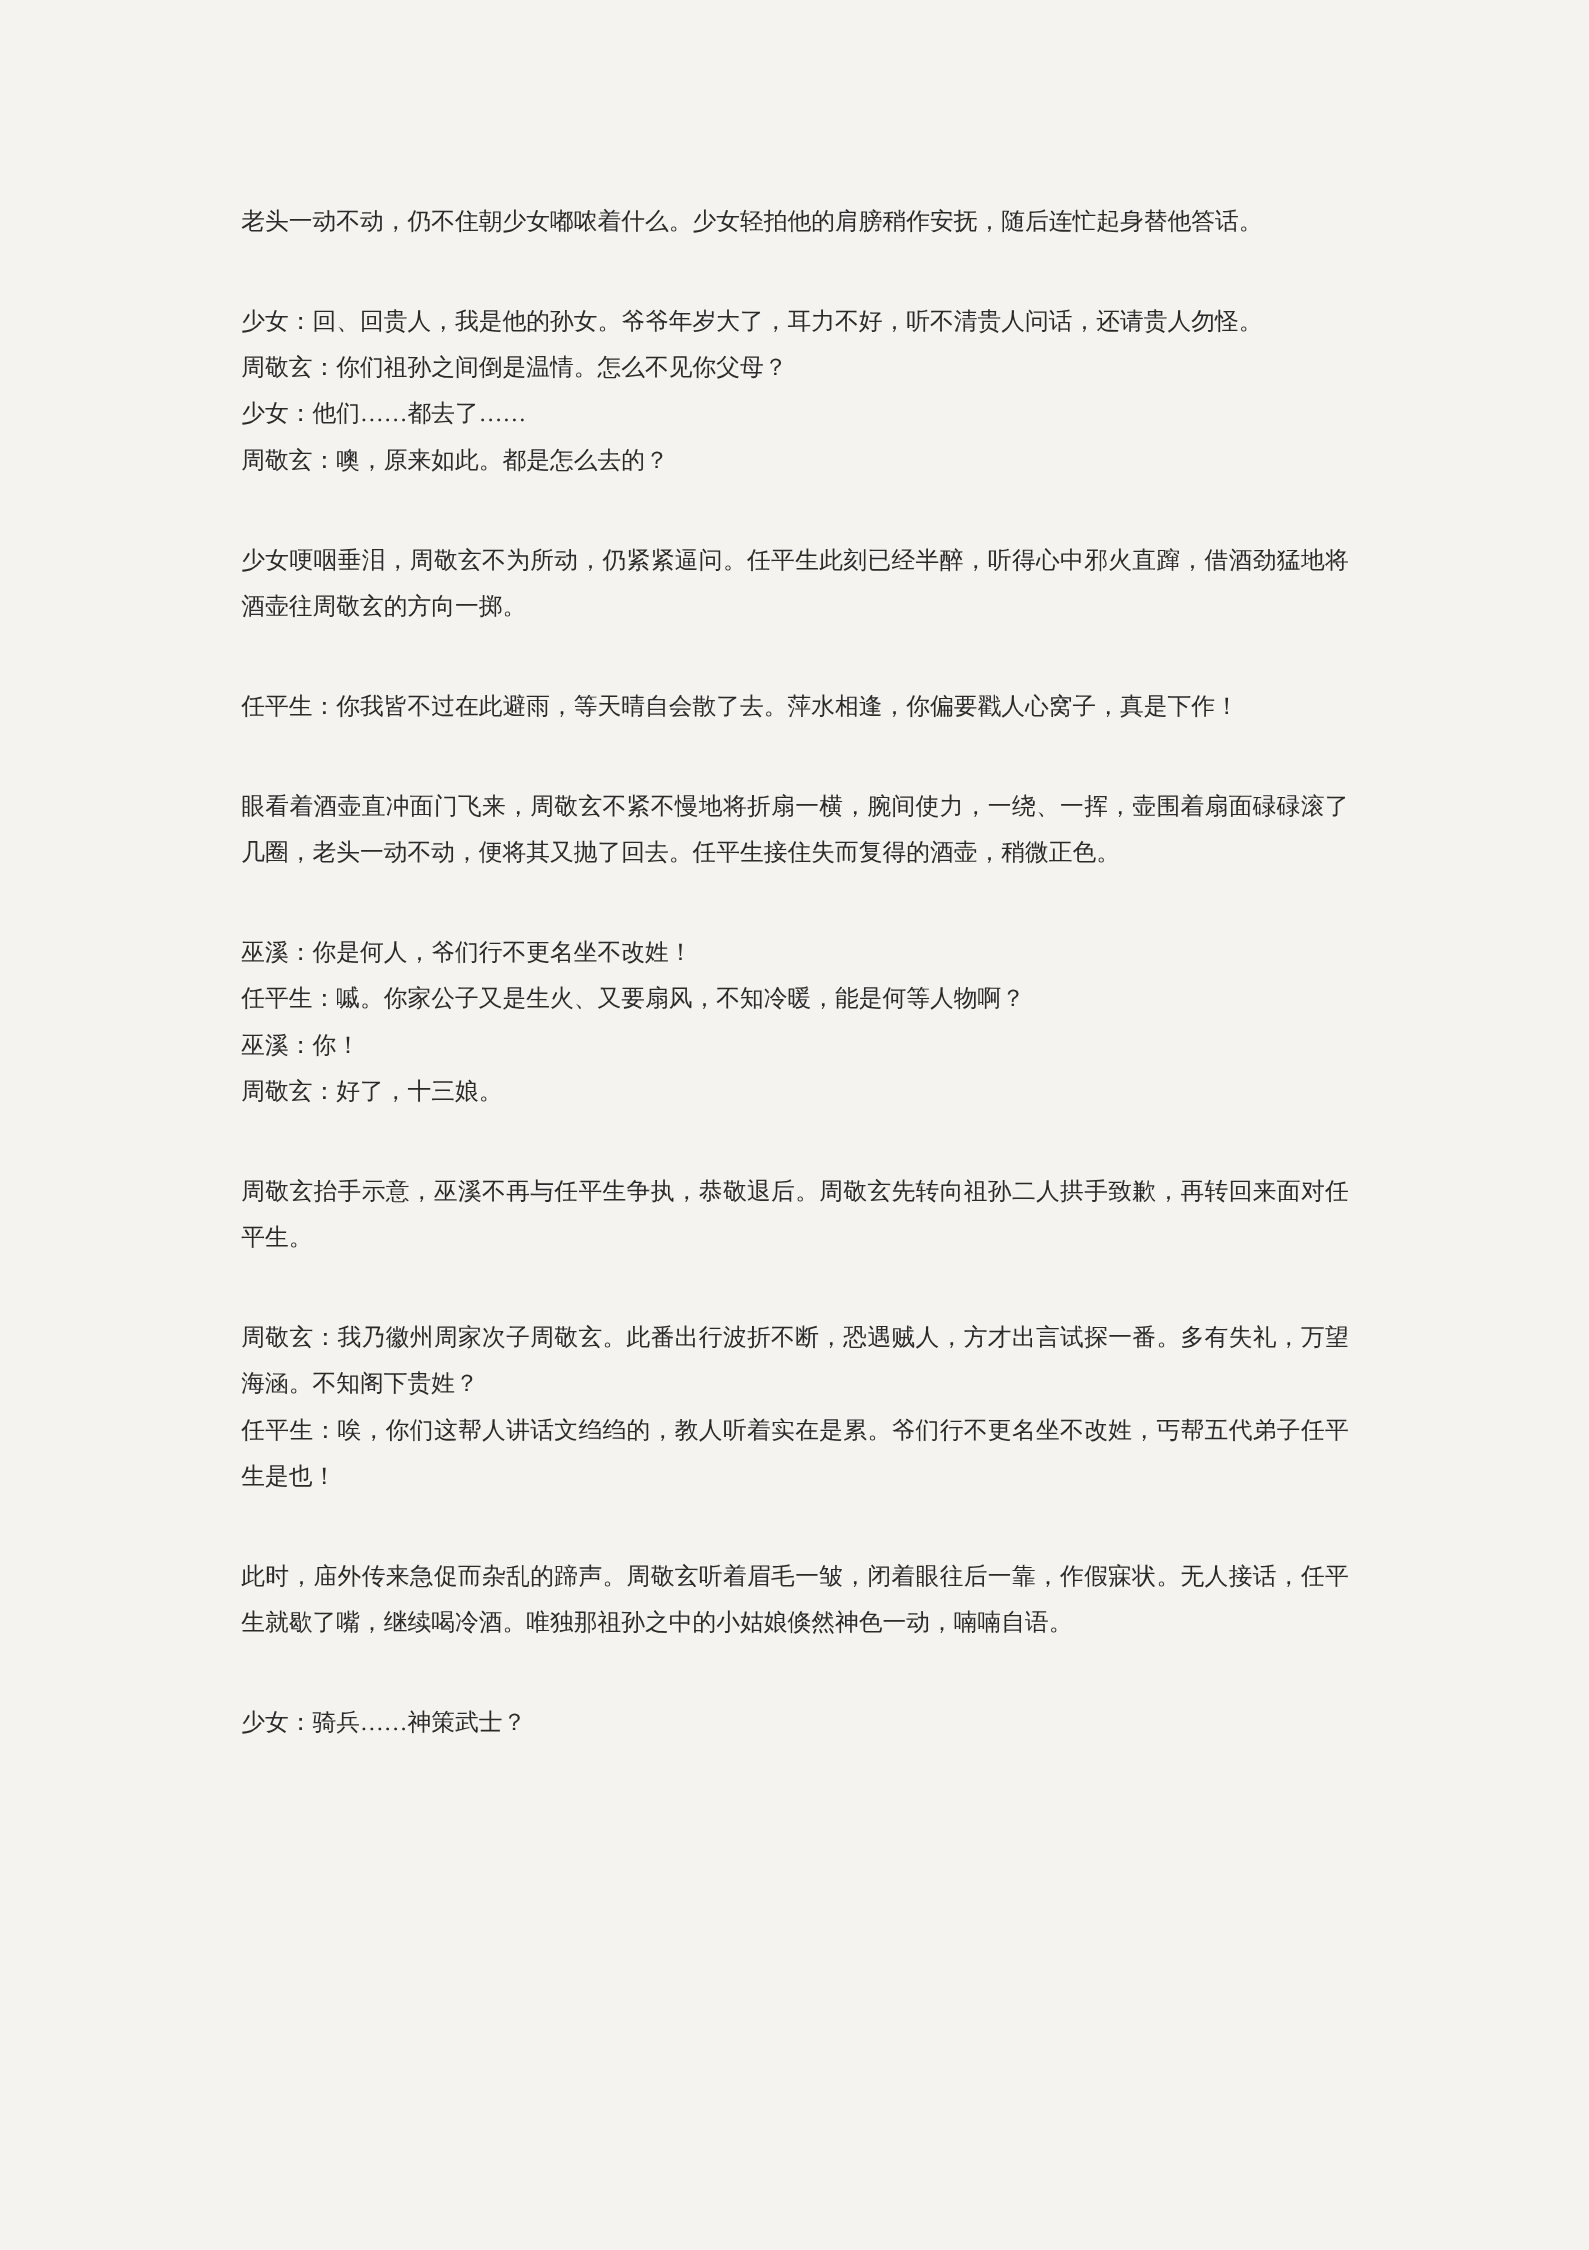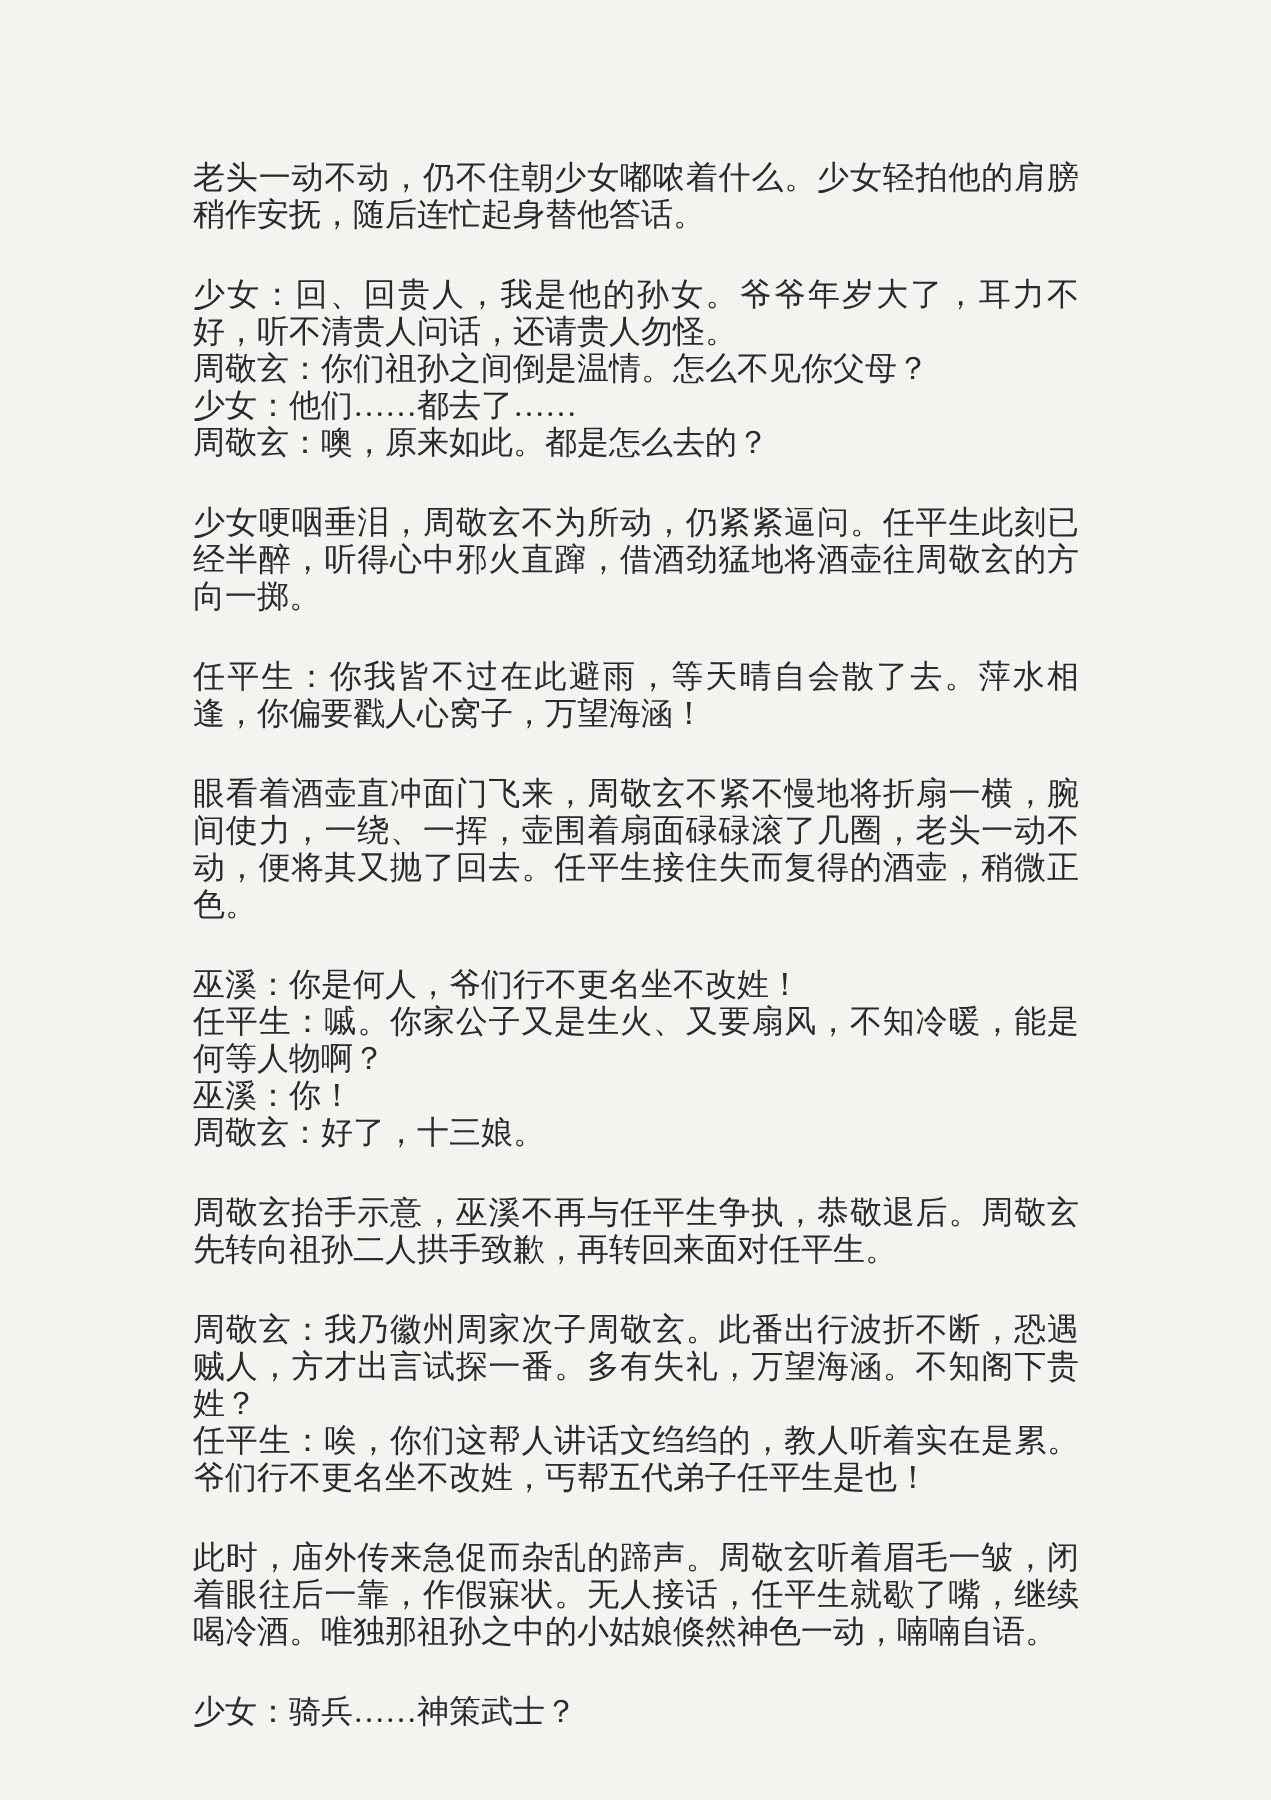--- a/index.html
+++ b/index.html
@@ -20,21 +20,21 @@
     padding: 159px 192px 0 193px;
   }
   .block {
     margin: 0 0 43px 0;
   }
   .block:last-child {
     margin-bottom: 0;
   }
   .block p {
     margin: 0;
-    font-size: 32px;
+    font-size: 19px;
     line-height: 37px;
     color: #2b2a28;
     text-align: justify;
     text-justify: inter-ideograph;
     word-break: break-all;
     overflow-wrap: anywhere;
   }
 </style>
 </head>
 <body>
@@ -50,21 +50,21 @@
     <p>周敬玄：你们祖孙之间倒是温情。怎么不见你父母？</p>
     <p>少女：他们……都去了……</p>
     <p>周敬玄：噢，原来如此。都是怎么去的？</p>
   </section>
 
   <section class="block">
     <p>少女哽咽垂泪，周敬玄不为所动，仍紧紧逼问。任平生此刻已经半醉，听得心中邪火直蹿，借酒劲猛地将酒壶往周敬玄的方向一掷。</p>
   </section>
 
   <section class="block">
-    <p>任平生：你我皆不过在此避雨，等天晴自会散了去。萍水相逢，你偏要戳人心窝子，万望海涵！</p>
+    <p>任平生：你我皆不过在此避雨，等天晴自会散了去。萍水相逢，你偏要戳人心窝子，真是下作！</p>
   </section>
 
   <section class="block">
     <p>眼看着酒壶直冲面门飞来，周敬玄不紧不慢地将折扇一横，腕间使力，一绕、一挥，壶围着扇面碌碌滚了几圈，老头一动不动，便将其又抛了回去。任平生接住失而复得的酒壶，稍微正色。</p>
   </section>
 
   <section class="block">
     <p>巫溪：你是何人，爷们行不更名坐不改姓！</p>
     <p>任平生：嘁。你家公子又是生火、又要扇风，不知冷暖，能是何等人物啊？</p>
     <p>巫溪：你！</p>

